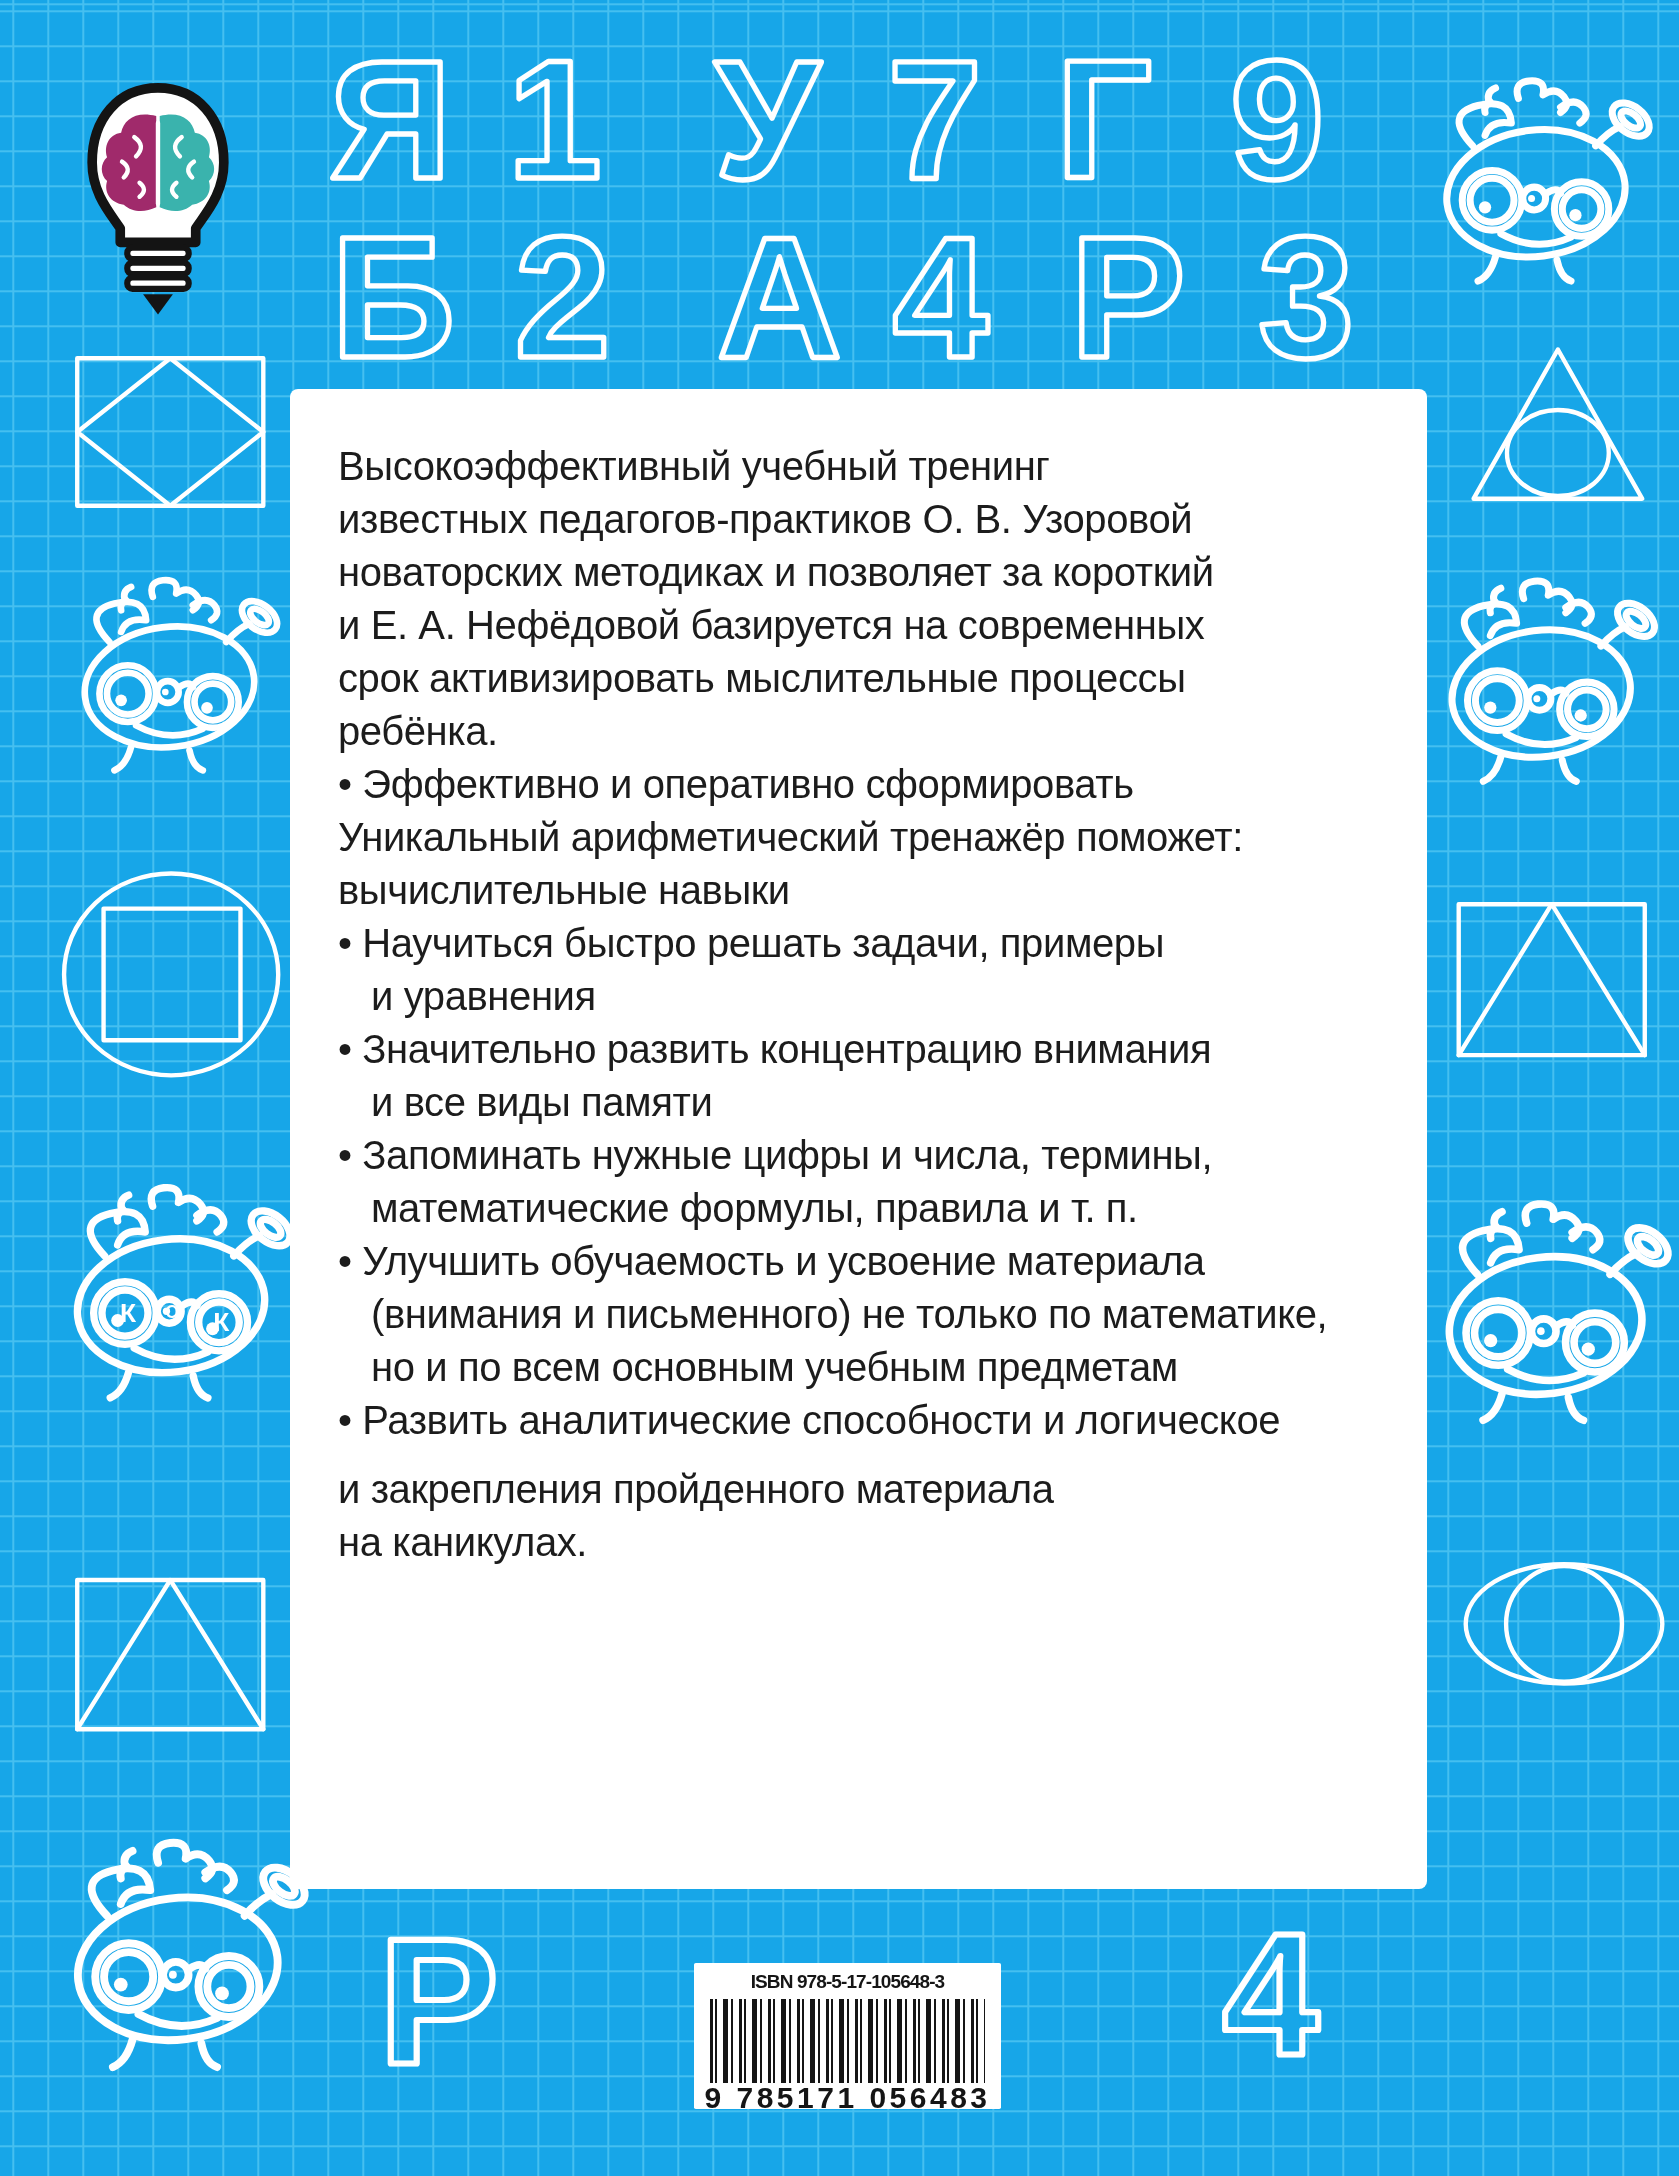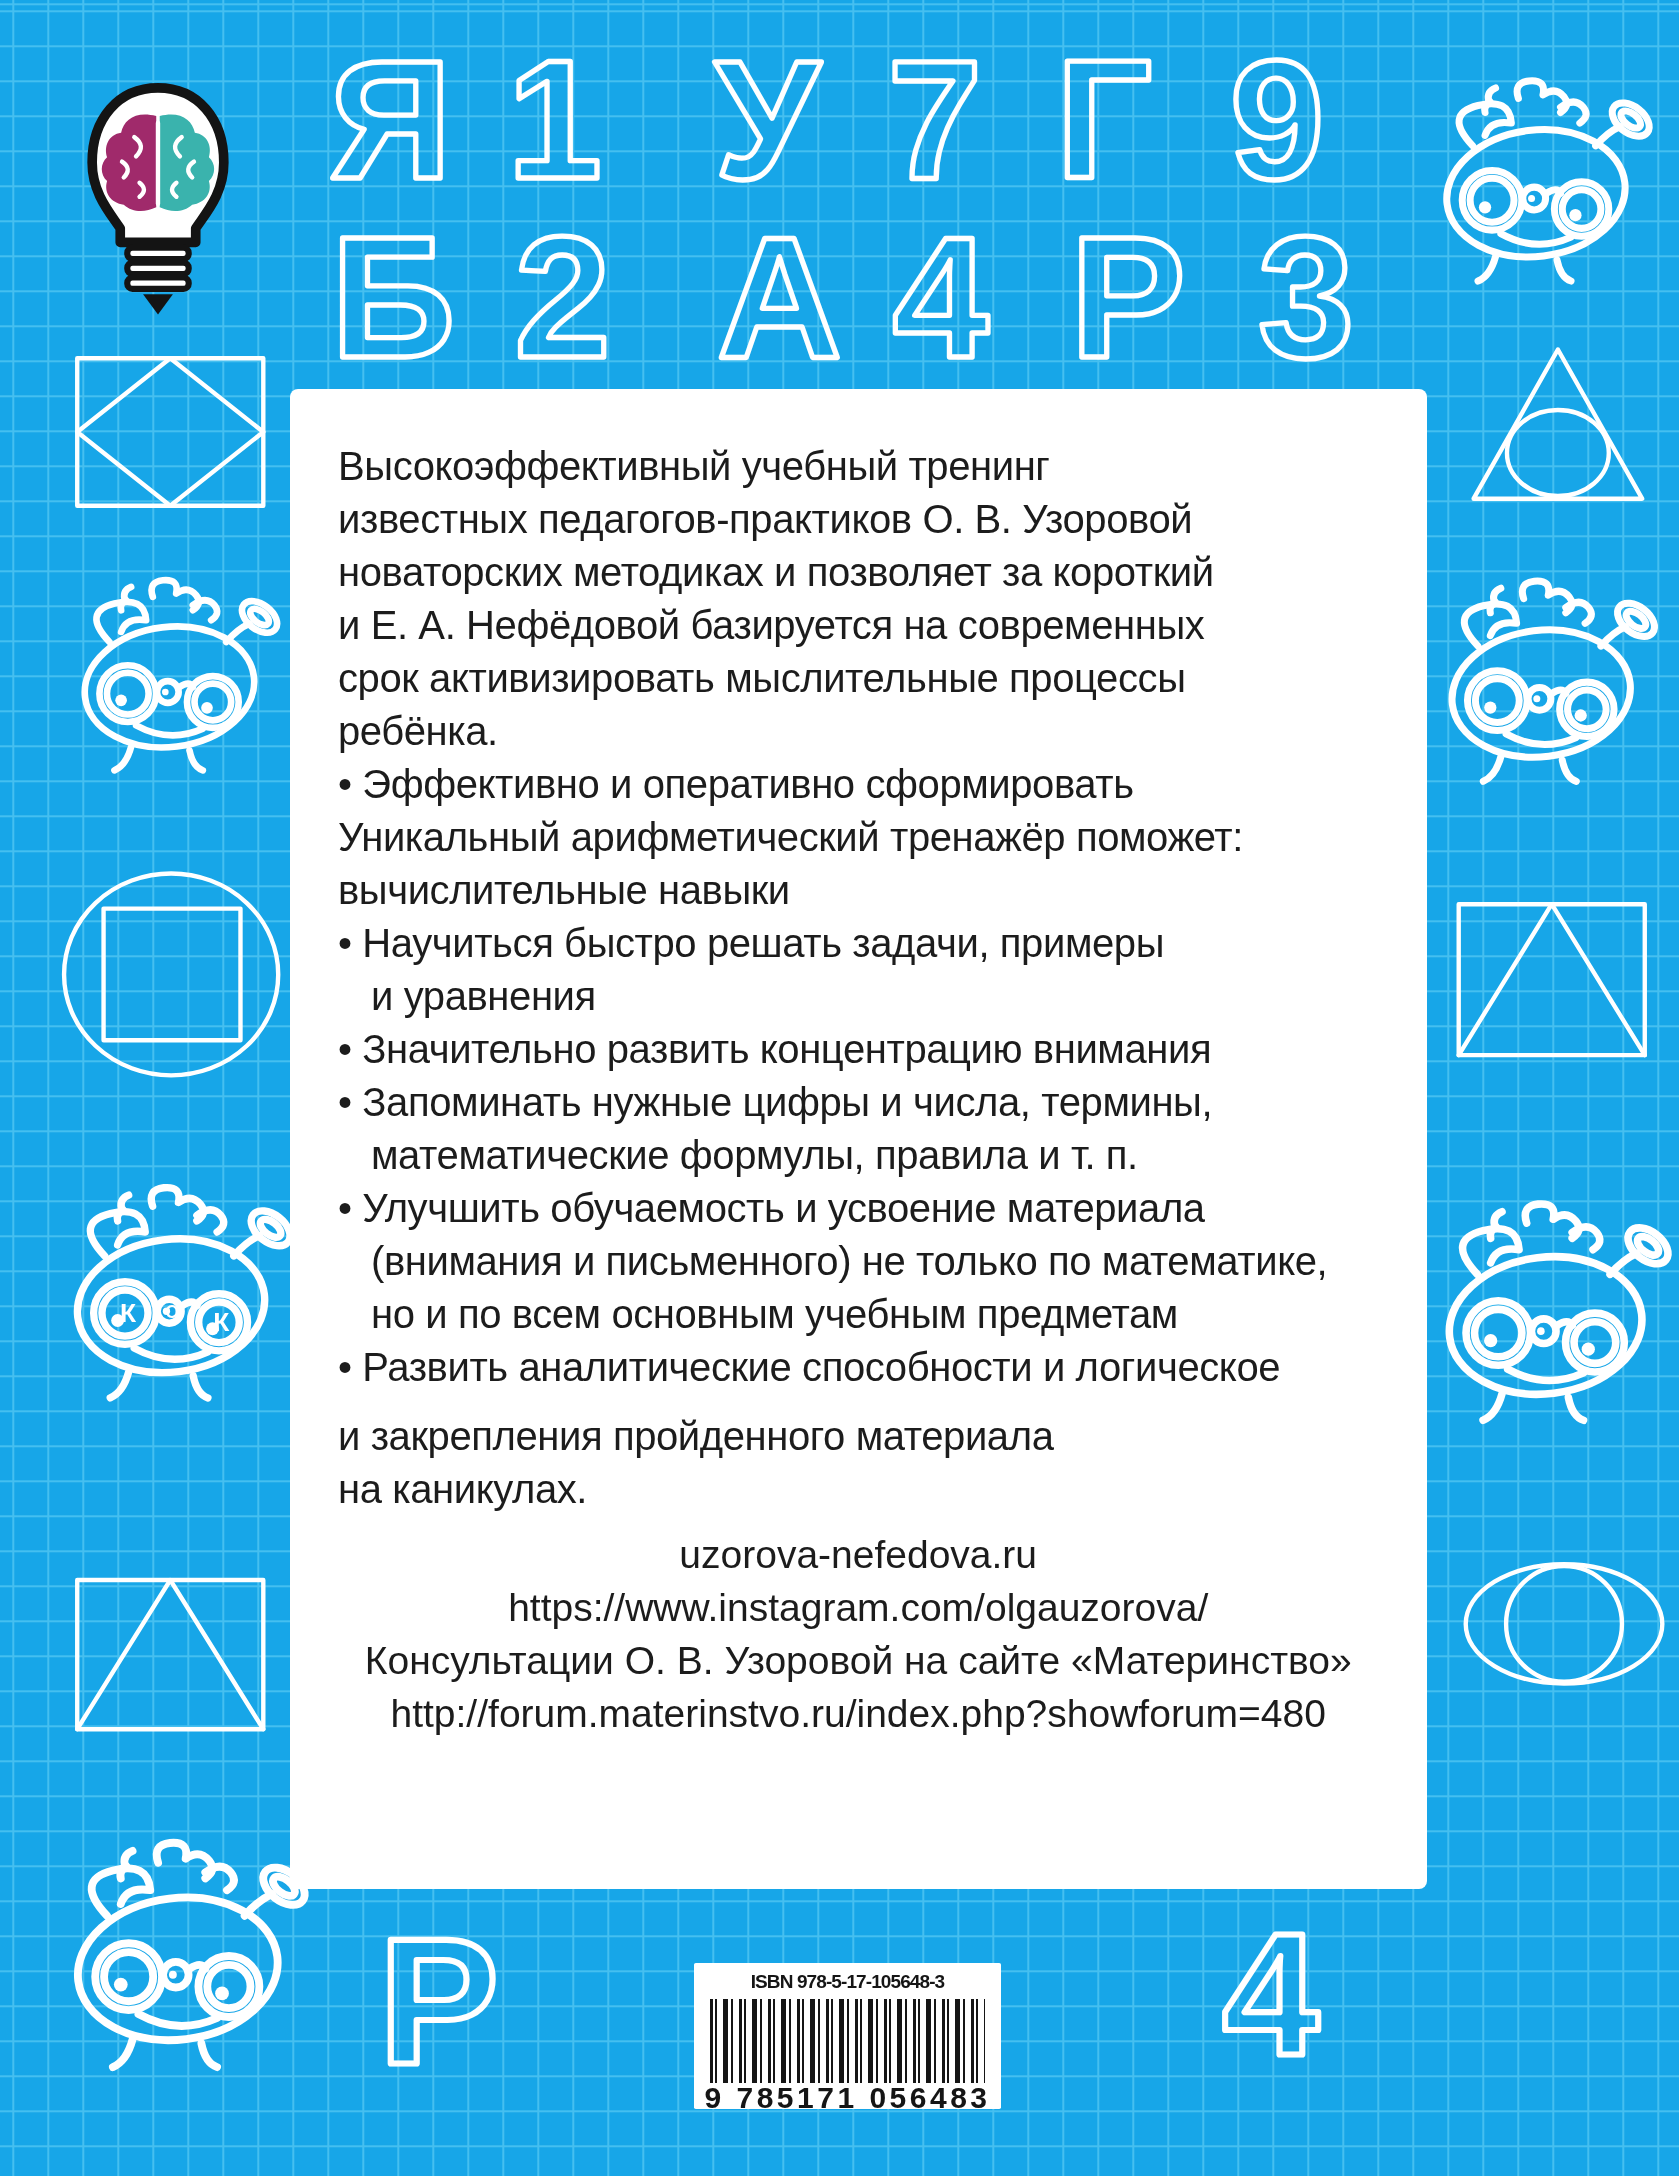--- a/index.html
+++ b/index.html
@@ -167,37 +167,32 @@
       <div class="bl">новаторских методиках и позволяет за короткий</div>
       <div class="bl">и Е. А. Нефёдовой базируется на современных</div>
       <div class="bl">срок активизировать мыслительные процессы</div>
       <div class="bl">ребёнка.</div>
       <div class="bl">• Эффективно и оперативно сформировать</div>
       <div class="bl">Уникальный арифметический тренажёр поможет:</div>
       <div class="bl">вычислительные навыки</div>
       <div class="bl">• Научиться быстро решать задачи, примеры</div>
       <div class="bl ind">и уравнения</div>
       <div class="bl">• Значительно развить концентрацию внимания</div>
+      <div class="bl ind">и все виды памяти</div>
       <div class="bl">• Запоминать нужные цифры и числа, термины,</div>
       <div class="bl ind">математические формулы, правила и т. п.</div>
       <div class="bl">• Улучшить обучаемость и усвоение материала</div>
       <div class="bl ind">(внимания и письменного) не только по математике,</div>
       <div class="bl ind">но и по всем основным учебным предметам</div>
       <div class="bl">• Развить аналитические способности и логическое</div>
     </div>
   <div class="summary">
       <div class="sl">и закрепления пройденного материала</div>
       <div class="sl">на каникулах.</div>
     </div>
-  <div class="links">
-      <div class="lk">uzorova-nefedova.ru</div>
-      <div class="lk">https://www.instagram.com/olgauzorova/</div>
-      <div class="lk">Консультации О. В. Узоровой на сайте «Материнство»</div>
-      <div class="lk">http://forum.materinstvo.ru/index.php?showforum=480</div>
-    </div>
 </div>
 
 <div class="barcode">
   <div class="isbn">ISBN 978-5-17-105648-3</div>
   <div class="bars"></div>
   <div class="bdigits">9 785171 056483</div>
 </div>
 
 
 </body></html>

